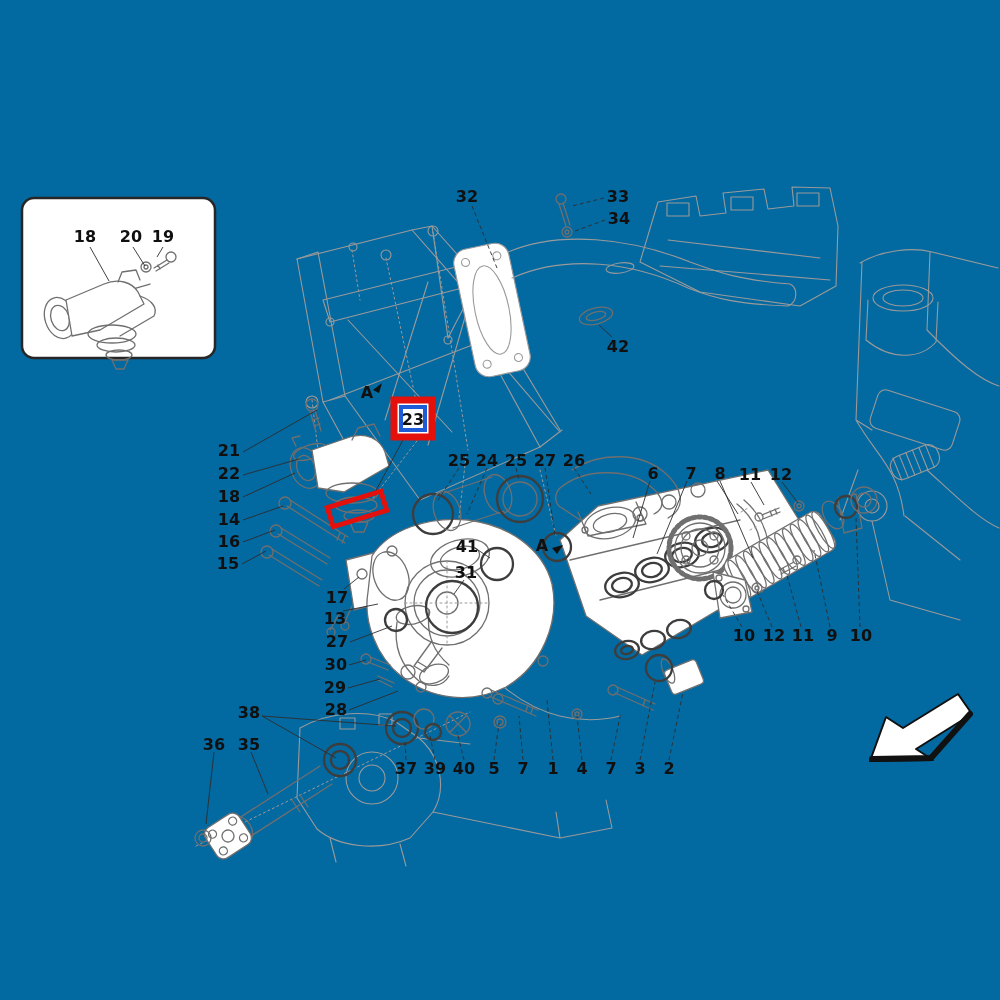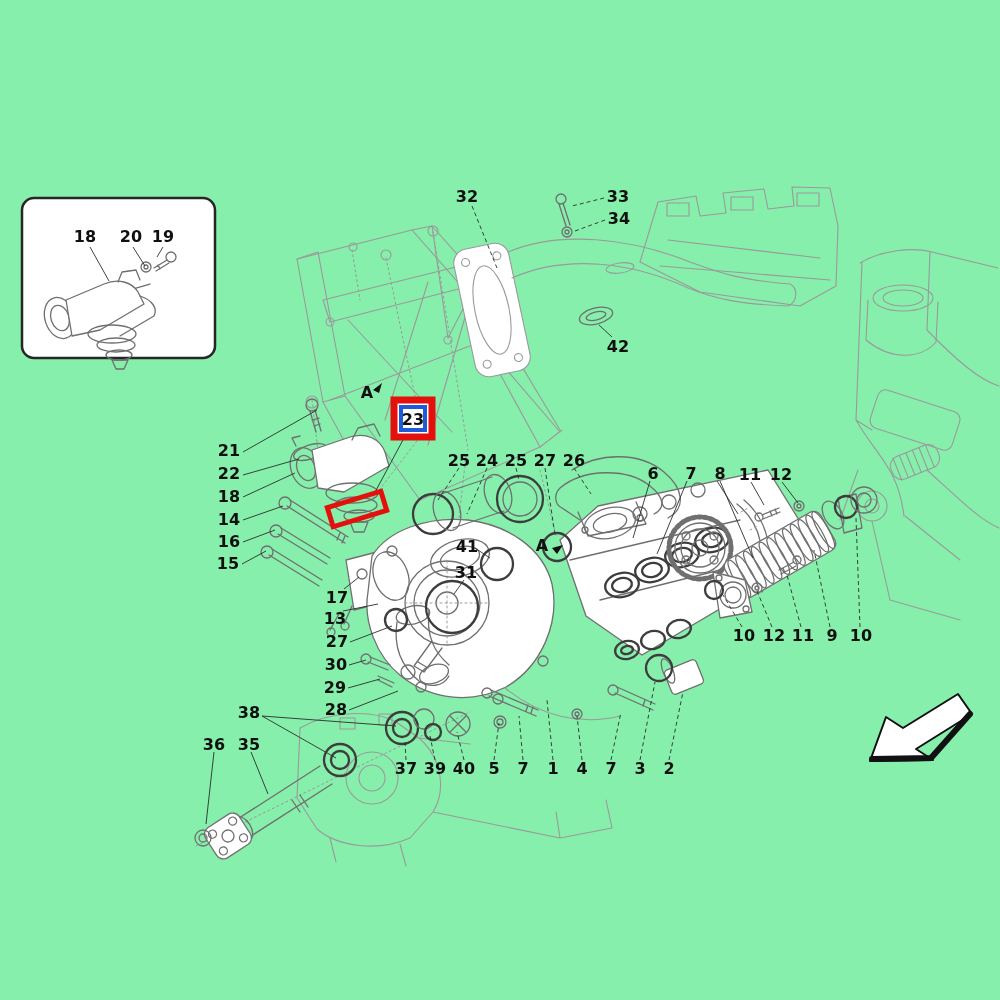--- a/index.html
+++ b/index.html
@@ -1,16 +1,16 @@
 <!DOCTYPE html>
 <html><head>
 <meta charset="utf-8">
 <style>
   html,body{margin:0;padding:0;background:#ffffff;}
-  .stage{position:relative;width:1000px;height:1000px;background:#86efac;overflow:hidden;
+  .stage{position:relative;width:1000px;height:1000px;background:#0369a1;overflow:hidden;
          font-family:"Liberation Sans",sans-serif;}
   svg{position:absolute;left:0;top:0;}
   .g1{fill:none;stroke:#9a9a9a;stroke-width:1.1;stroke-linejoin:round;stroke-linecap:round}
   .g2{fill:none;stroke:#6f6f6f;stroke-width:1.3;stroke-linejoin:round;stroke-linecap:round}
   .wh{fill:#ffffff;stroke:#6f6f6f;stroke-width:1.3;stroke-linejoin:round}
   .w1{fill:#ffffff;stroke:#9a9a9a;stroke-width:1.1;stroke-linejoin:round}
   .dk{fill:none;stroke:#3d3d3d;stroke-width:2.3}
   .dot{fill:none;stroke:#9a9a9a;stroke-width:1;stroke-dasharray:2 3}
   .teeth{fill:none;stroke:#6f6f6f;stroke-width:5;stroke-dasharray:3 3}
   .leader{stroke:#2c2c2c;stroke-width:0.9;fill:none}

